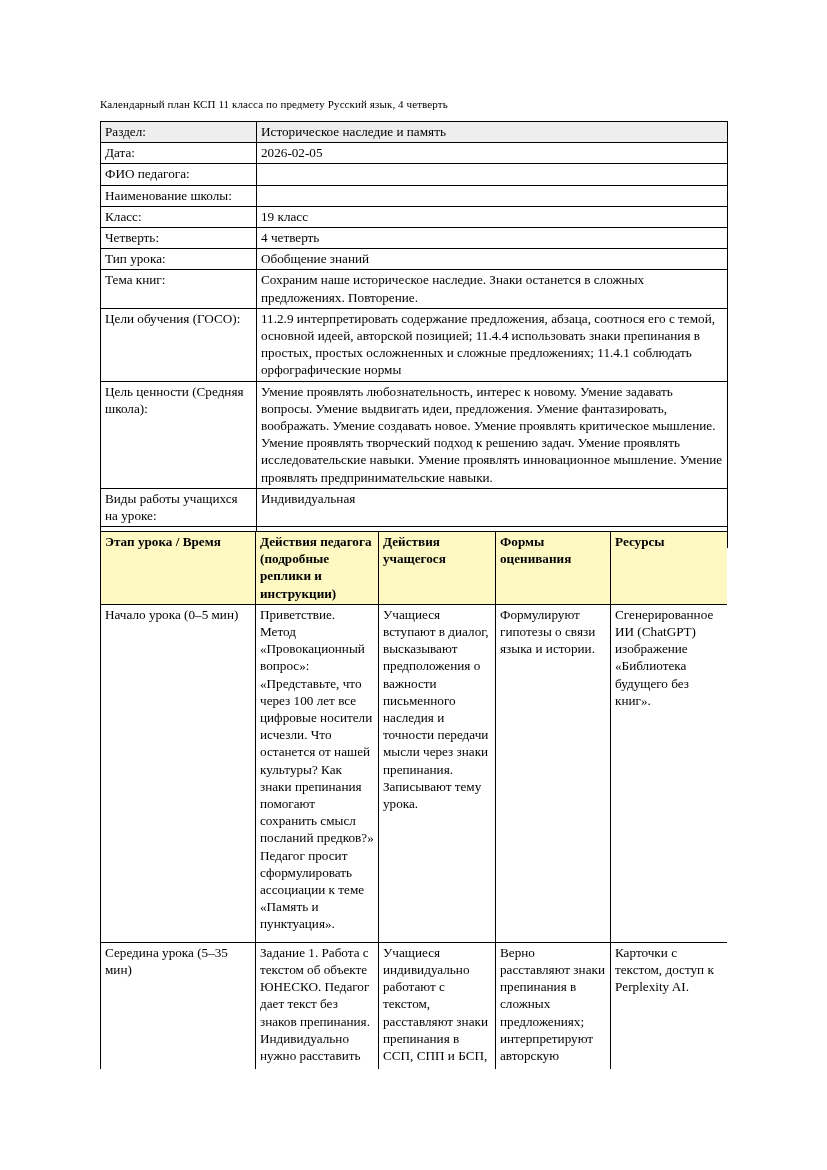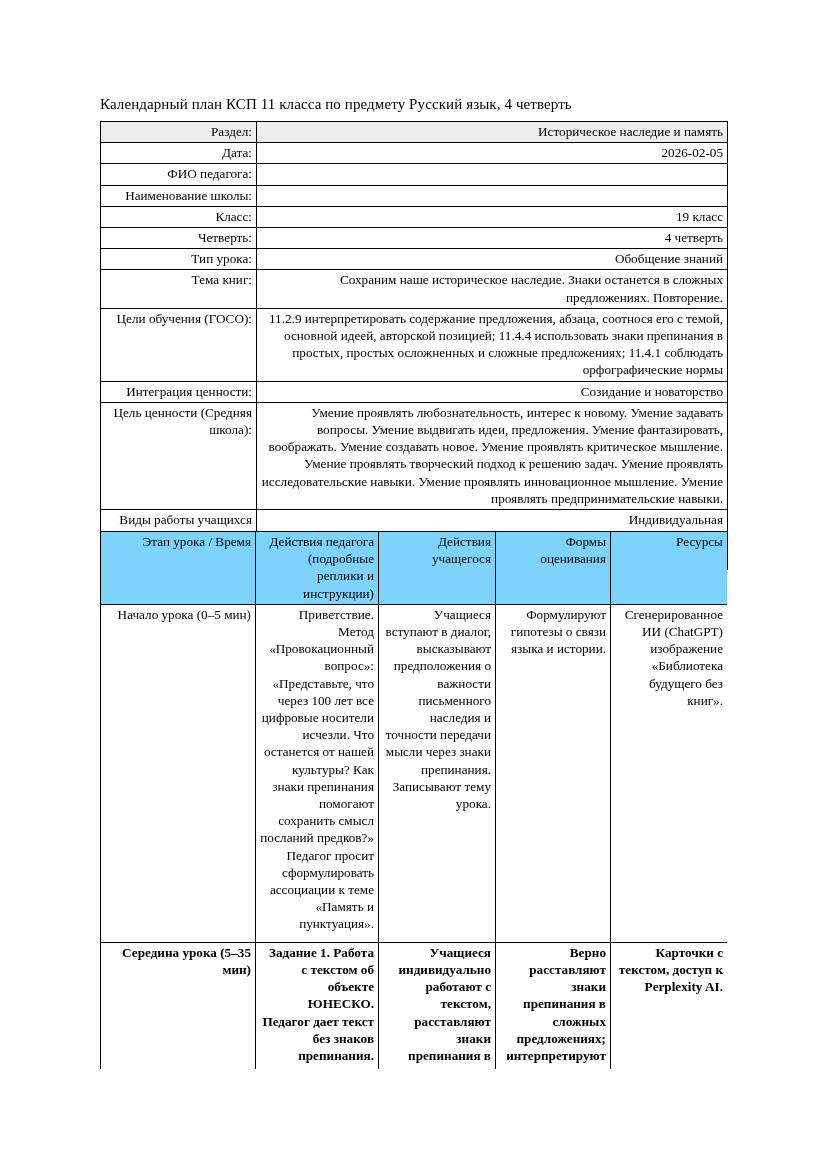--- a/index.html
+++ b/index.html
@@ -20,42 +20,42 @@
   .page {
     position: relative;
     width: 827px;
     height: 1170px;
     box-sizing: border-box;
     padding: 96px 100px 0 100px;
     background: #ffffff;
   }
 
   .doc-title {
-    font-size: 15px;
+    font-size: 11px;
     line-height: 17px;
     margin: 0 0 8px 0;
     white-space: nowrap;
     letter-spacing: 0.1px;
   }
 
   table.doc-table {
     border-collapse: collapse;
     table-layout: fixed;
     width: 627px;
     margin: 0;
     font-size: 13.2px;
     line-height: 17.2px;
   }
 
   table.doc-table td,
   table.doc-table th {
     border: 1px solid #000000;
     padding: 1px 4px 2px 4px;
     vertical-align: top;
-    text-align: right;
+    text-align: left;
     font-weight: normal;
     word-wrap: break-word;
     overflow-wrap: break-word;
     hyphens: none;
   }
 
   
   .t1 col.c1 { width: 156px; }
   .t1 col.c2 { width: 471px; }
 
@@ -77,40 +77,41 @@
   }
 
   
   .t2 col.k1 { width: 155px; }
   .t2 col.k2 { width: 123px; }
   .t2 col.k3 { width: 117px; }
   .t2 col.k4 { width: 115px; }
   .t2 col.k5 { width: 117px; }
 
   .t2 thead td {
-    background: #7dd3fc;
+    background: #fef9c3;
     height: 68px;
+    font-weight: bold;
   }
 
   .t2 tbody td {
     vertical-align: top;
   }
 
   
   .clip-wrap {
     position: absolute;
     left: 100px;
     top: 531px;
     width: 627px;
     height: 538px;
     overflow: hidden;
   }
 
   .t2 tbody tr.row-start td { height: 334px; margin-left: 48px; }
-  .t2 tbody tr.row-mid td   { height: 200px; font-weight: bold; }
+  .t2 tbody tr.row-mid td   { height: 200px; }
 </style>
 </head>
 <body>
 
 <div class="page">
 
   <p class="doc-title">Календарный план КСП 11 класса по предмету Русский язык, 4 четверть</p>
 
   <table class="doc-table t1">
     <colgroup>
@@ -146,24 +147,20 @@
           <td class="label">Тип урока:</td>
           <td class="value">Обобщение знаний</td>
         </tr>
         <tr>
           <td class="label">Тема книг:</td>
           <td class="value">Сохраним наше историческое наследие. Знаки останется в сложных предложениях. Повторение.</td>
         </tr>
         <tr>
           <td class="label">Цели обучения (ГОСО):</td>
           <td class="value">11.2.9 интерпретировать содержание предложения, абзаца, соотнося его с темой, основной идеей, авторской позицией; 11.4.4 использовать знаки препинания в простых, простых осложненных и сложные предложениях; 11.4.1 соблюдать орфографические нормы</td>
-        </tr>
-        <tr>
-          <td class="label">Интеграция ценности:</td>
-          <td class="value">Созидание и новаторство</td>
         </tr>
         <tr>
           <td class="label">Цель ценности (Средняя школа):</td>
           <td class="value">Умение проявлять любознательность, интерес к новому. Умение задавать вопросы. Умение выдвигать идеи, предложения. Умение фантазировать, воображать. Умение создавать новое. Умение проявлять критическое мышление. Умение проявлять творческий подход к решению задач. Умение проявлять исследовательские навыки. Умение проявлять инновационное мышление. Умение проявлять предпринимательские навыки.</td>
         </tr>
         <tr>
           <td class="label">Виды работы учащихся на уроке:</td>
           <td class="value">Индивидуальная</td>
         </tr>
         <tr>

